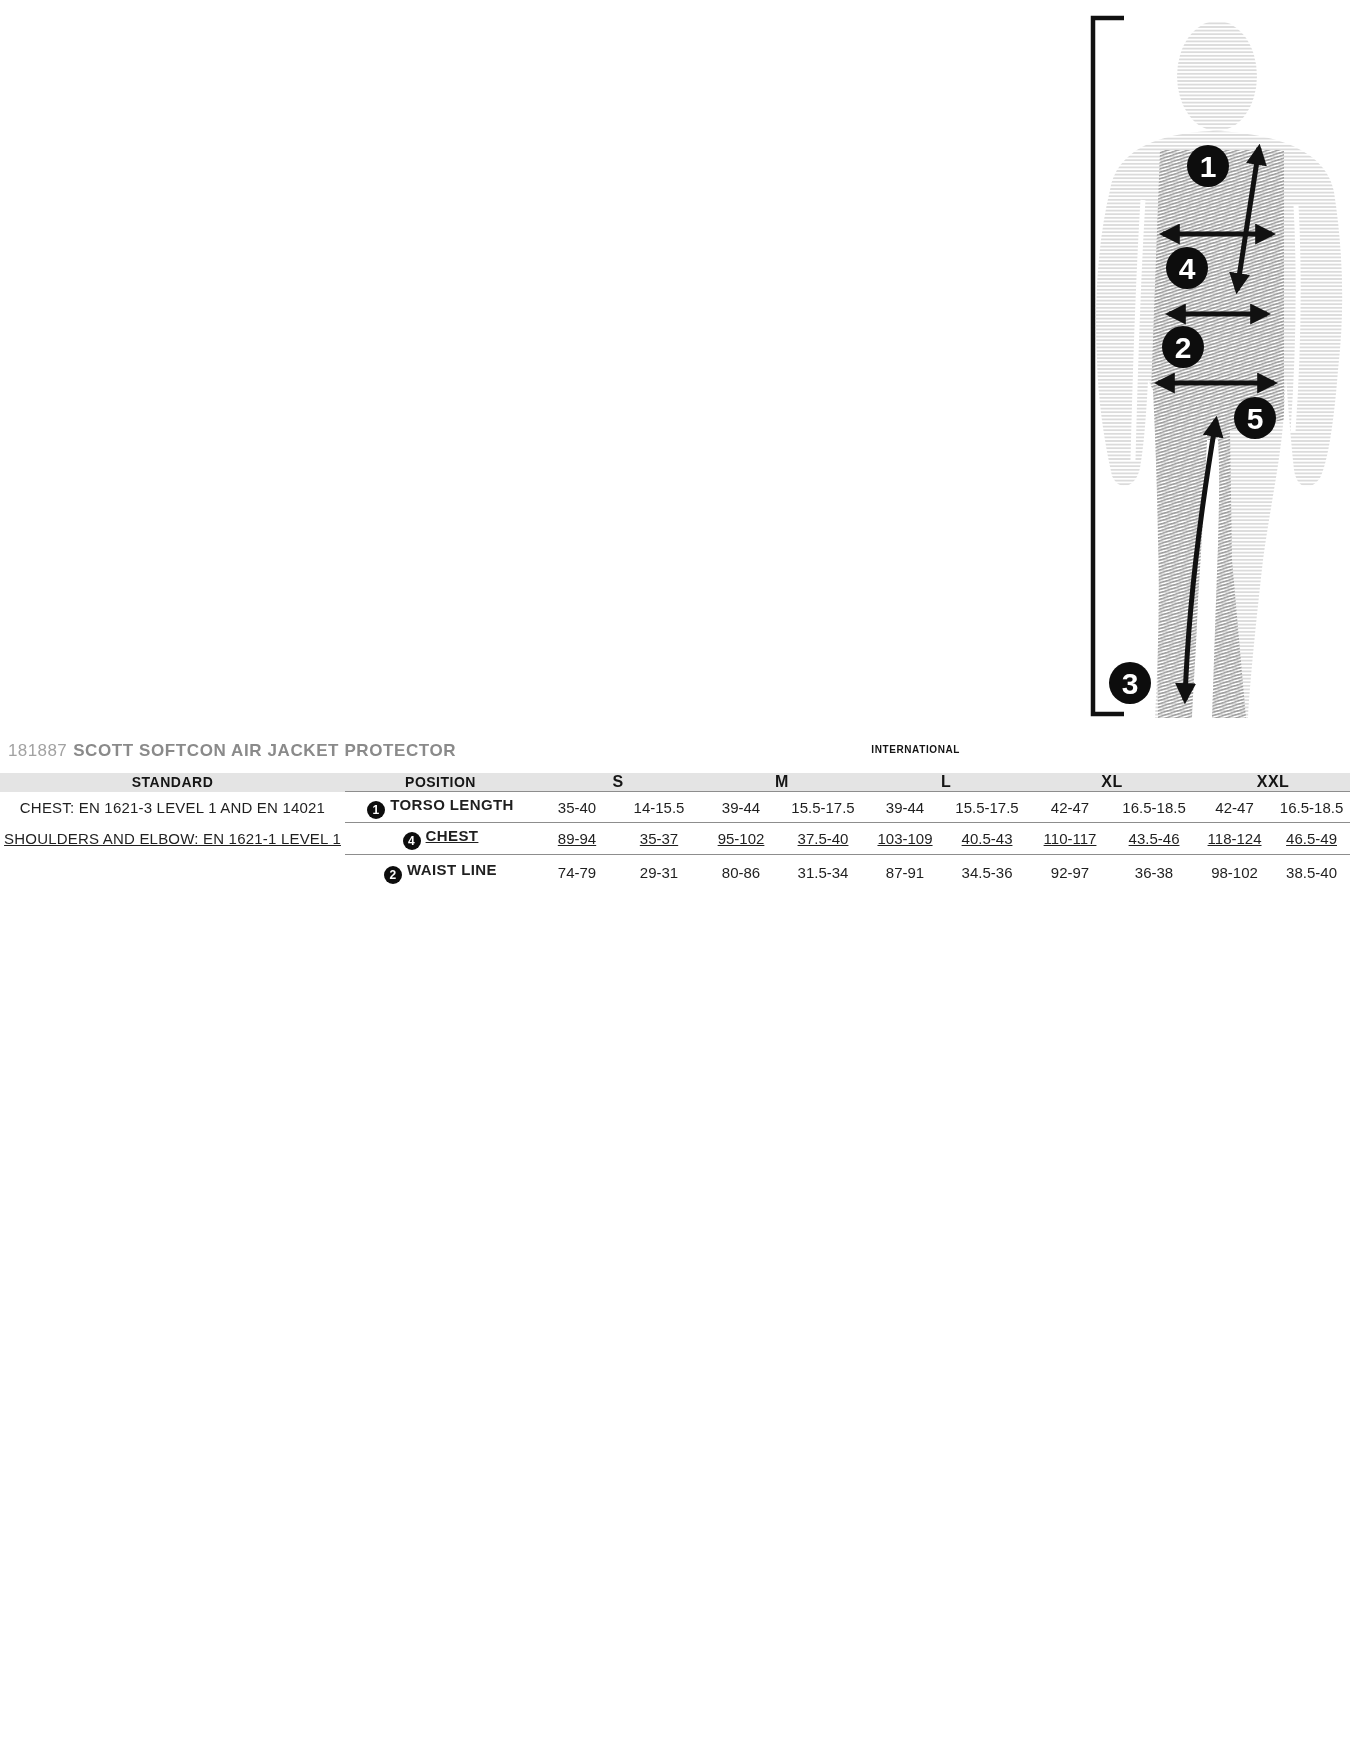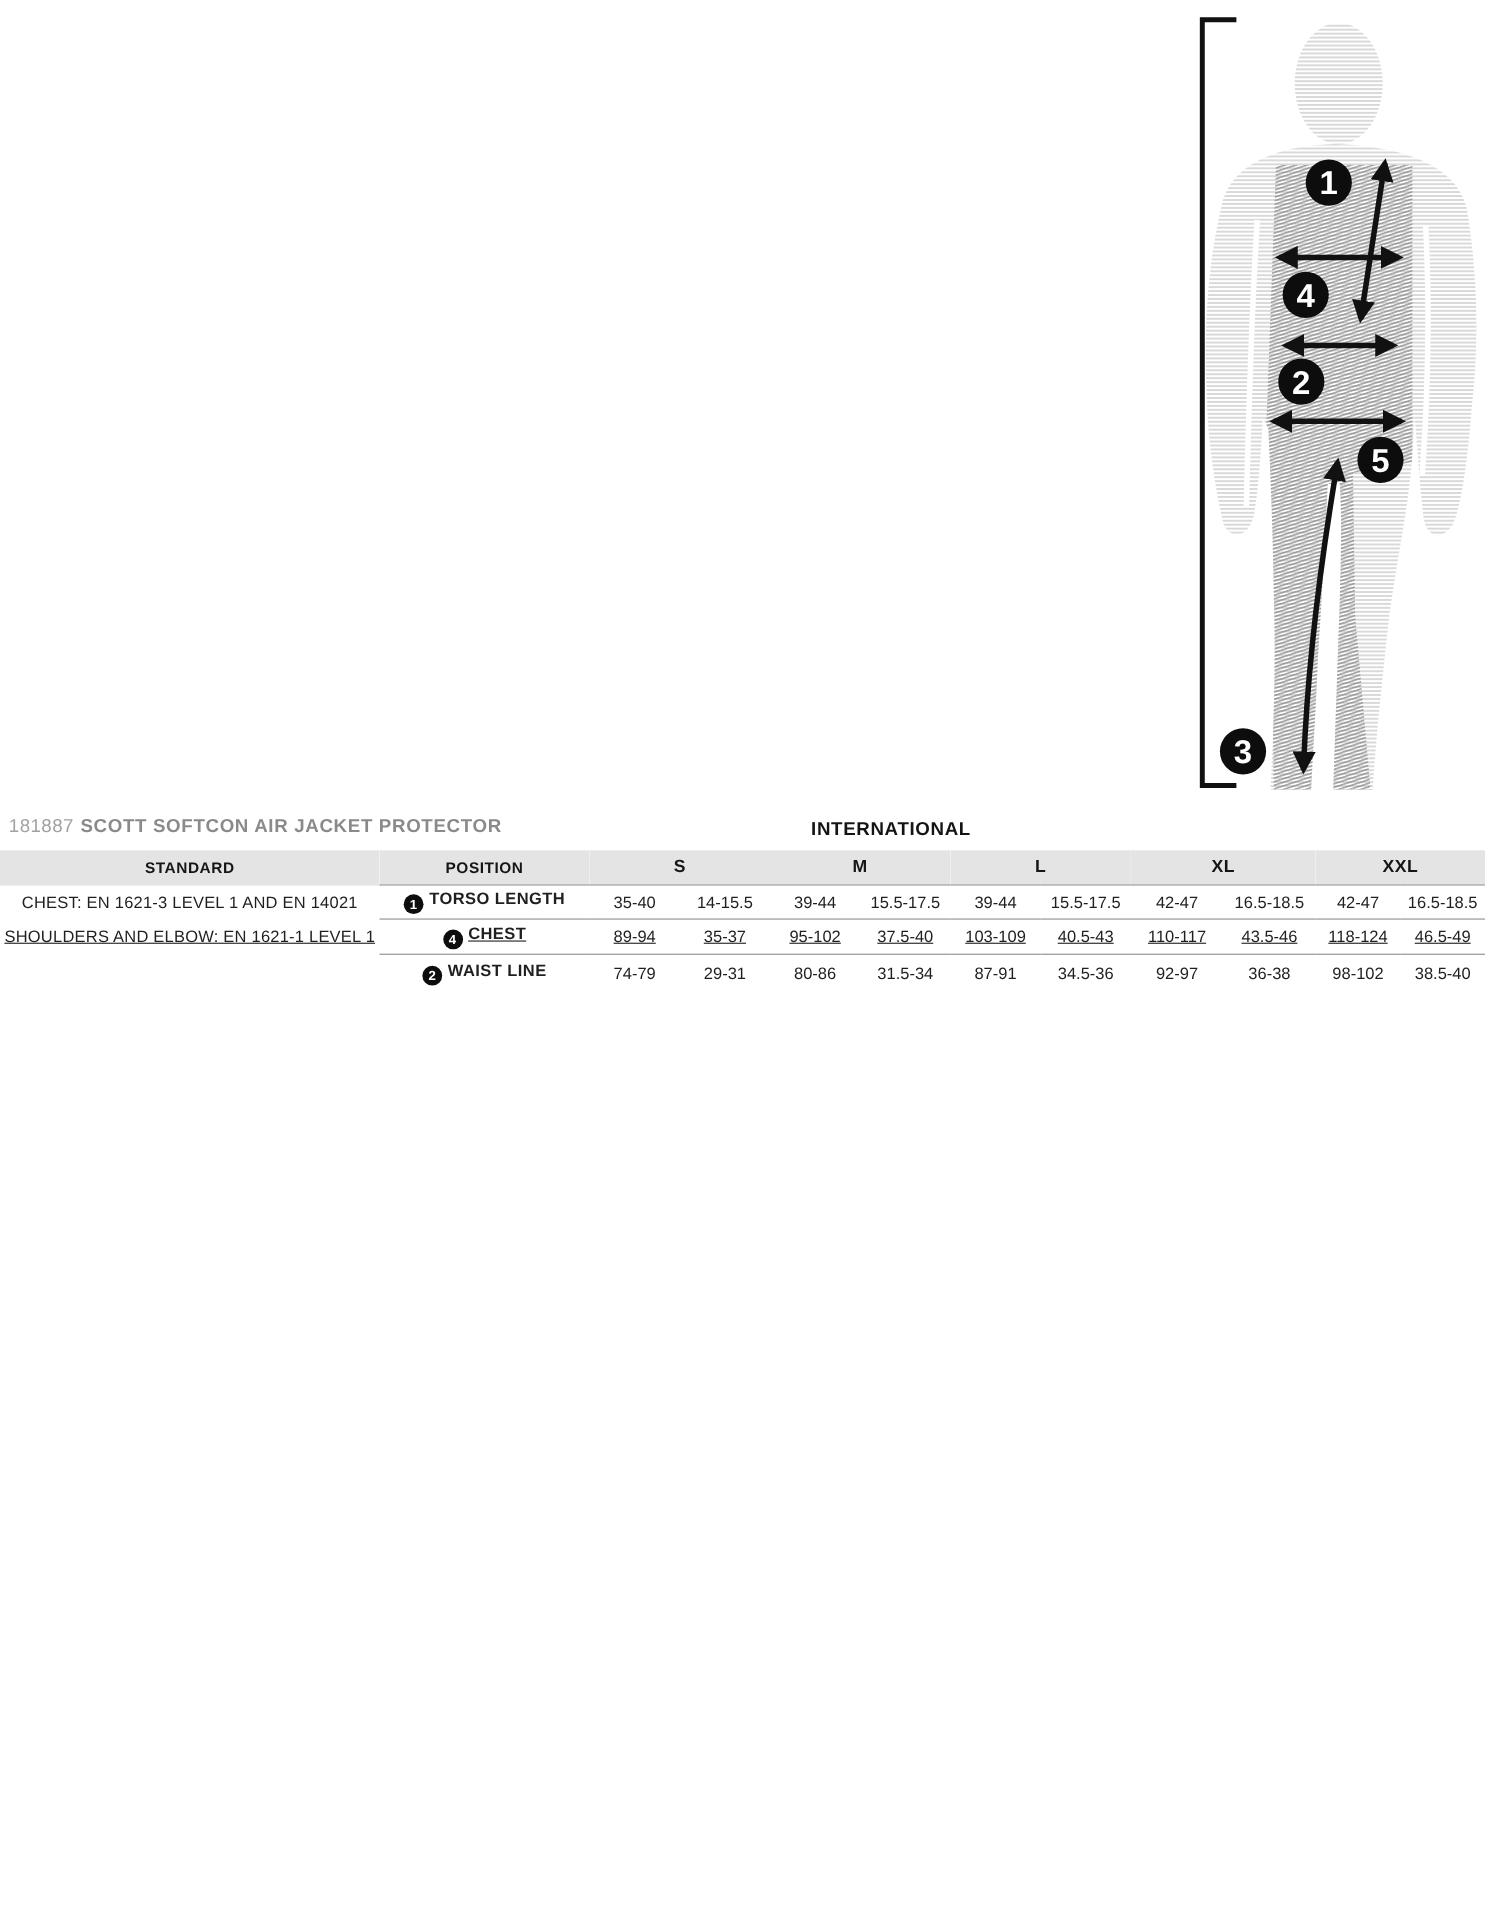--- a/index.html
+++ b/index.html
@@ -3,29 +3,29 @@
 <meta charset="utf-8">
 <style>
   html,body{margin:0;padding:0;background:#fff;}
   #page{position:relative;width:1350px;height:1740px;background:#fff;overflow:hidden;
         font-family:"Liberation Sans", sans-serif;}
 
   
   .title-row{position:absolute;top:741px;left:8px;font-size:17px;letter-spacing:.4px;white-space:nowrap;}
   .prod-code{color:#a2a2a2;font-weight:400;}
   .prod-name{color:#8a8a8a;font-weight:700;margin-left:6px;letter-spacing:.6px;}
-  .intl{position:absolute;top:744px;left:660px;width:300px;text-align:center;
-        font-size:17px;font-weight:700;color:#141414;letter-spacing:.6px;}
+  .intl{position:absolute;top:744px;left:660px;width:300px;text-align:right;
+        font-size:10px;font-weight:700;color:#141414;letter-spacing:.6px;}
 
   
   table.size{position:absolute;top:773px;left:0;border-collapse:collapse;table-layout:fixed;
              width:1350px;}
   table.size td{padding:0;vertical-align:middle;text-align:center;font-size:15px;color:#1f1f1f;
                 overflow:hidden;white-space:nowrap;}
-  tr.band td{background:#e4e4e4;height:31px;font-weight:700;color:#151515;font-size:14px;letter-spacing:.5px;}
+  tr.band td{background:#e4e4e4;height:18px;font-weight:700;color:#151515;font-size:14px;letter-spacing:.5px;}
   tr.band td.size-letter{font-size:16px;}
   tr.units td{height:33px;font-weight:700;font-size:13.5px;color:#151515;letter-spacing:.5px;}
   td.std{padding-left:30px;font-size:15px;color:#242424;letter-spacing:.2px;}
   td.pos{text-align:left;padding-left:38px;font-weight:700;font-size:13.5px;color:#111;letter-spacing:.4px;}
   tr.r1 td.b{border-top:2.5px solid #333;}
   tr.r2 td.b, tr.r3 td.b, tr.r4 td.b{border-top:1.5px solid #8d8d8d;}
   tr.r1 td{height:32px;}
   tr.r2 td{height:30px;}
   tr.r3 td{height:31px;text-decoration:underline;}
   tr.r4 td{height:34px;}

